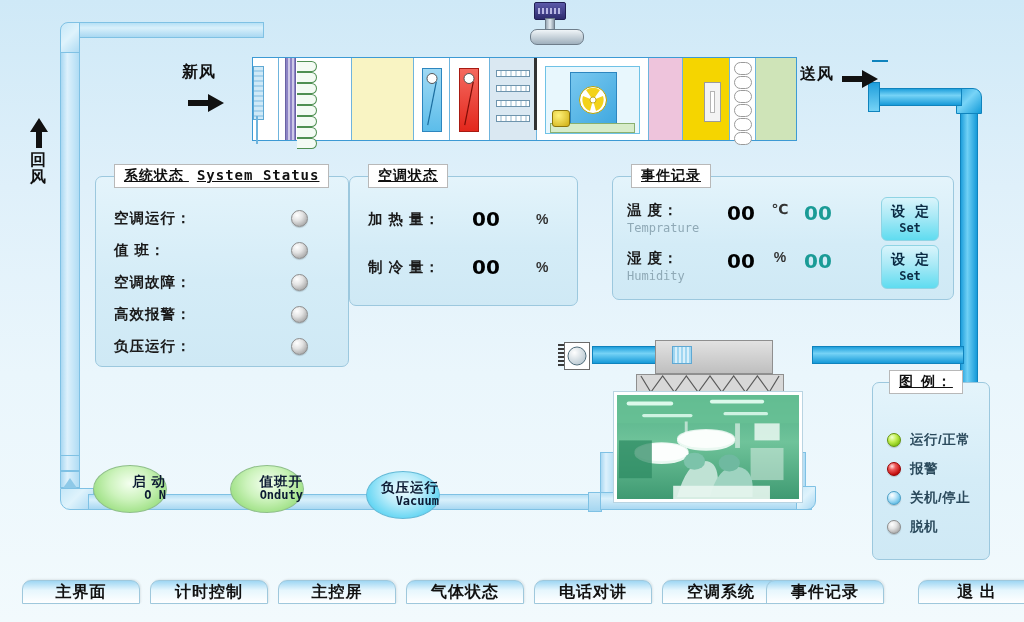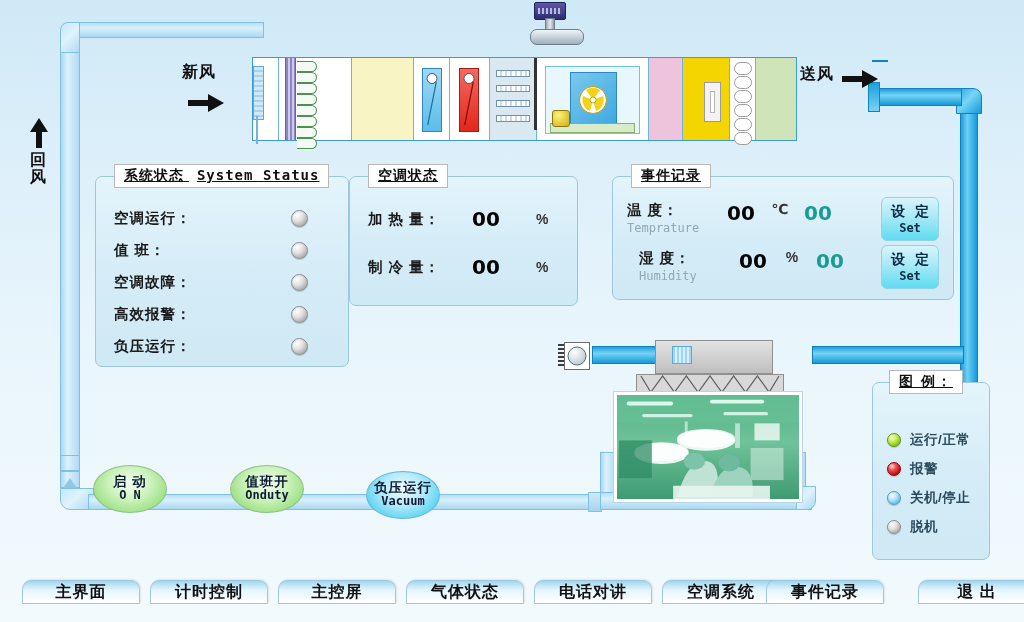--- a/index.html
+++ b/index.html
@@ -99,21 +99,21 @@
 
   .setbtn{width:58px;height:44px;border-radius:6px;box-sizing:border-box;
      background:linear-gradient(180deg,#d9f4fb 0%,#a8e9f6 45%,#5fdcf0 100%);
      border:1px solid #8fd4e4;display:flex;flex-direction:column;align-items:center;justify-content:center;
      cursor:pointer;}
   .setbtn .cn{font-size:14px;font-weight:bold;color:#0b2b44;letter-spacing:3px;text-indent:3px;}
   .setbtn .en{font-size:12px;font-weight:bold;color:#0b2b44;font-family:"DejaVu Sans Mono","Liberation Mono",monospace;}
 
   
   .ovbtn{position:absolute;width:72px;height:46px;border-radius:50%;display:flex;flex-direction:column;
-     align-items:center;justify-content:center;cursor:pointer;border:1px solid #8fbf8a;
+     align-items:flex-end;justify-content:center;cursor:pointer;border:1px solid #8fbf8a;
      background:radial-gradient(ellipse at 50% 38%,#f4fff0 0%,#cdf3bd 40%,#7fd45f 100%);}
   .ovbtn.cyan{border-color:#64b9d6;background:radial-gradient(ellipse at 50% 38%,#f0fbff 0%,#b9ecfa 38%,#25c5ee 100%);}
   .ovbtn .cn{font-size:13.5px;font-weight:bold;color:#0c1a33;letter-spacing:1px;line-height:1.05;}
   .ovbtn .en{font-size:12px;font-weight:bold;color:#0c1a33;line-height:1.1;
      font-family:"DejaVu Sans Mono","Liberation Mono",monospace;}
 
   
   #legend{position:absolute;left:872px;top:382px;width:118px;height:178px;padding-left:12px;}
   .lg-row{display:flex;align-items:center;gap:9px;height:29px;}
   .lg-txt{font-size:13.5px;color:#2b4a5c;font-weight:bold;letter-spacing:0.5px;}
@@ -400,21 +400,21 @@
       </span>
       <span class="val" style="width:44px;text-align:center;">00</span>
       <span class="unit" style="width:34px;text-align:center;">℃</span>
       <span class="val-sp" style="width:42px;text-align:center;">00</span>
     </div>
     <div class="setbtn" style="position:absolute;left:268px;top:20px;">
       <span class="cn">设 定</span>
       <span class="en">Set</span>
     </div>
 
-    <div class="row" style="left:26px;top:72px;align-items:flex-start;">
+    <div class="row" style="left:14px;top:72px;align-items:flex-start;">
       <span style="display:inline-block;width:92px;">
         <span class="lab" style="display:block;">湿    度：</span>
         <span class="lab-en" style="display:block;margin-top:1px;">Humidity</span>
       </span>
       <span class="val" style="width:44px;text-align:center;">00</span>
       <span class="unit" style="width:34px;text-align:center;">%</span>
       <span class="val-sp" style="width:42px;text-align:center;">00</span>
     </div>
     <div class="setbtn" style="position:absolute;left:268px;top:68px;">
       <span class="cn">设 定</span>

